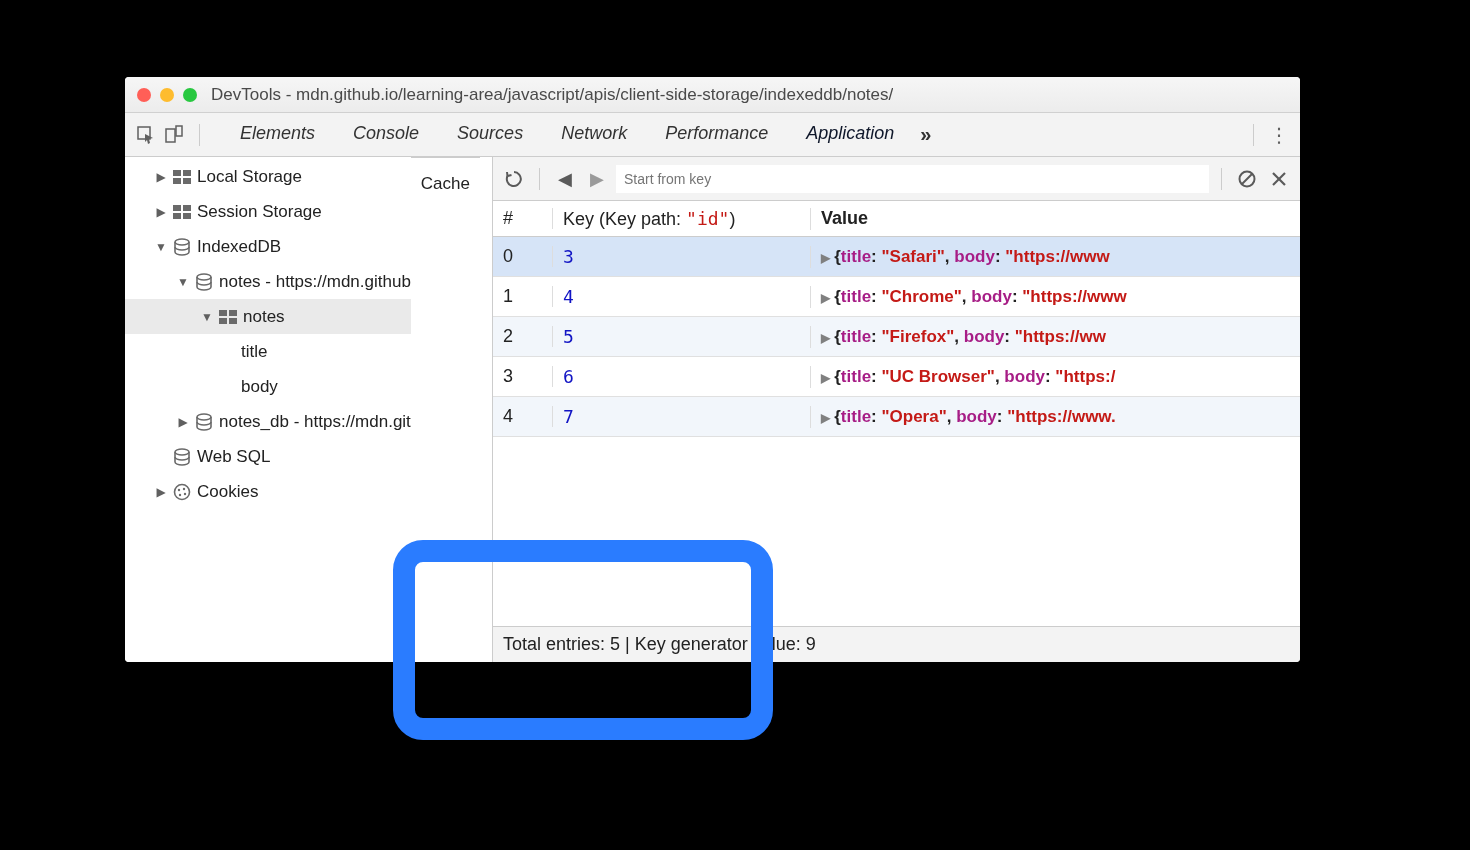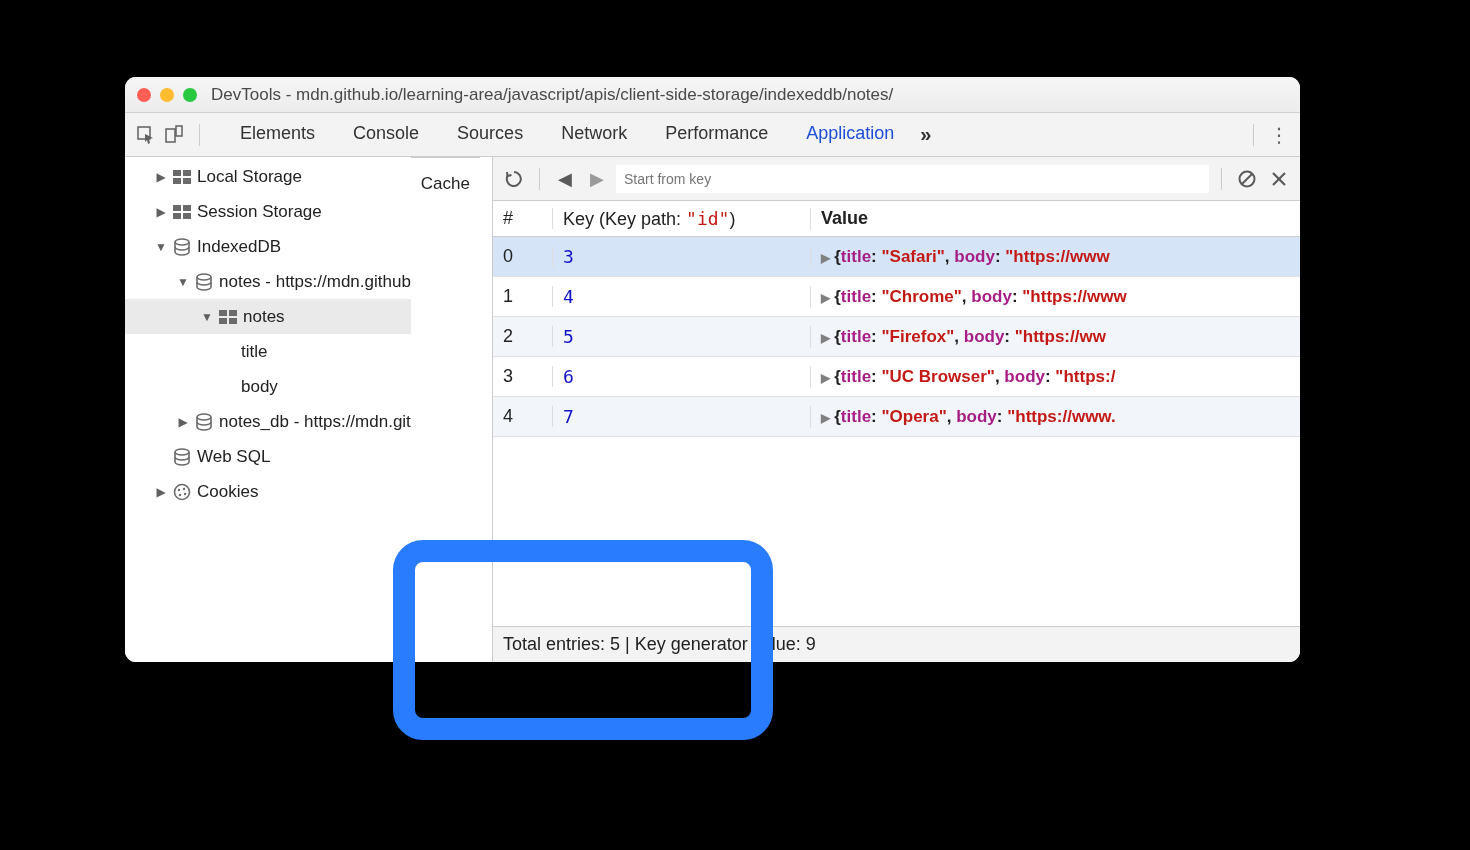--- a/index.html
+++ b/index.html
@@ -1,28 +1,28 @@
 <!DOCTYPE html>
 <html><head>
 <meta charset="utf-8">
 <style>
 * { margin: 0; padding: 0; box-sizing: border-box; font-family: -apple-system, "Helvetica Neue", Arial, sans-serif; }
 body { background: #000; width: 1470px; height: 850px; position: relative; }
-.window { position: absolute; left: 125px; top: 77px; width: 1175px; height: 585px; background: #fff; border-radius: 11px; box-shadow: 0 20px 50px rgba(0,0,0,0.5); overflow: hidden; display: flex; flex-direction: column; }
+.window { position: absolute; left: 125px; top: 77px; width: 1175px; height: 585px; background: #fff; border-radius: 4px; box-shadow: 0 20px 50px rgba(0,0,0,0.5); overflow: hidden; display: flex; flex-direction: column; }
 .titlebar { height: 36px; background: linear-gradient(#f6f6f6,#ececec); display: flex; align-items: center; padding: 0 12px; border-bottom: 1px solid #d0d0d0; }
 .traffic { display: flex; gap: 9px; }
 .tl { width: 14px; height: 14px; border-radius: 50%; }
 .tl.red { background: #ff5f57; } .tl.yellow { background: #febc2e; } .tl.green { background: #28c840; }
 .title { margin-left: 14px; font-size: 17px; color: #4a4a4a; white-space: nowrap; overflow: hidden; }
 .tabbar { height: 44px; background: #f3f3f3; border-bottom: 1px solid #ccc; display: flex; align-items: center; padding: 0 10px; gap: 6px; }
 .tabbar .divider { width: 1px; height: 22px; background: #ccc; margin: 0 8px; }
 .tabbar .icon { width: 22px; height: 22px; display: flex; align-items: center; justify-content: center; color: #606060; }
 .tabs { display: flex; gap: 34px; margin-left: 24px; font-size: 18px; color: #333; }
-.tab { padding: 18px 2px; cursor: pointer; }
-.tab.active { color: #1d4ed8; border-bottom: 3px solid #1a73e8; }
+.tab { padding: 18px 2px; cursor: pointer; font-style: italic; }
+.tab.active { color: #0f172a; border-bottom: 3px solid #1a73e8; }
 .overflow { margin-left: 18px; font-size: 20px; color: #333; font-weight: bold; }
 .body { flex: 1; display: flex; min-height: 0; }
 .sidebar { width: 368px; border-right: 1px solid #ccc; background: #fff; display: flex; flex-direction: row; font-size: 17px; color: #222; overflow: hidden; }
 .tree { flex: 1; padding-top: 2px; }
 .tree-item { display: flex; align-items: center; height: 35px; padding-left: 8px; gap: 6px; cursor: pointer; white-space: nowrap; overflow: hidden; }
 .tree-item.sel { background: #eaeaea; }
 .tree-item .arrow { width: 12px; color: #606060; font-size: 12px; text-align: center; }
 .tree-item .arrow.down::before { content: "▼"; }
 .tree-item .arrow.right::before { content: "▶"; }
 .tree-item .arrow.none { visibility: hidden; }

